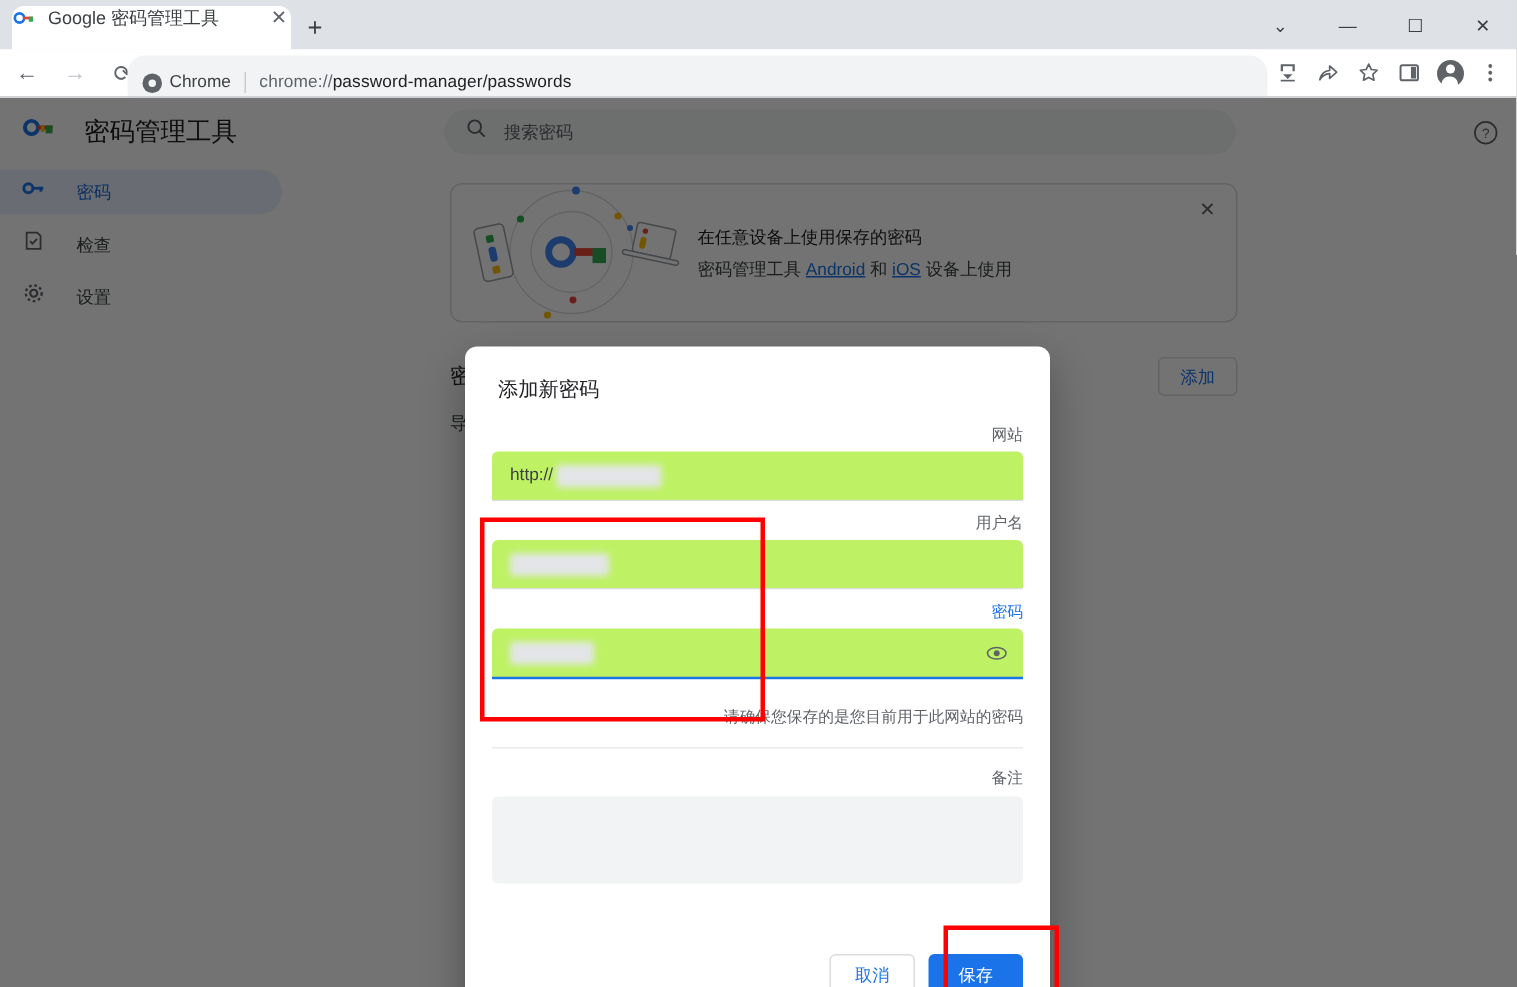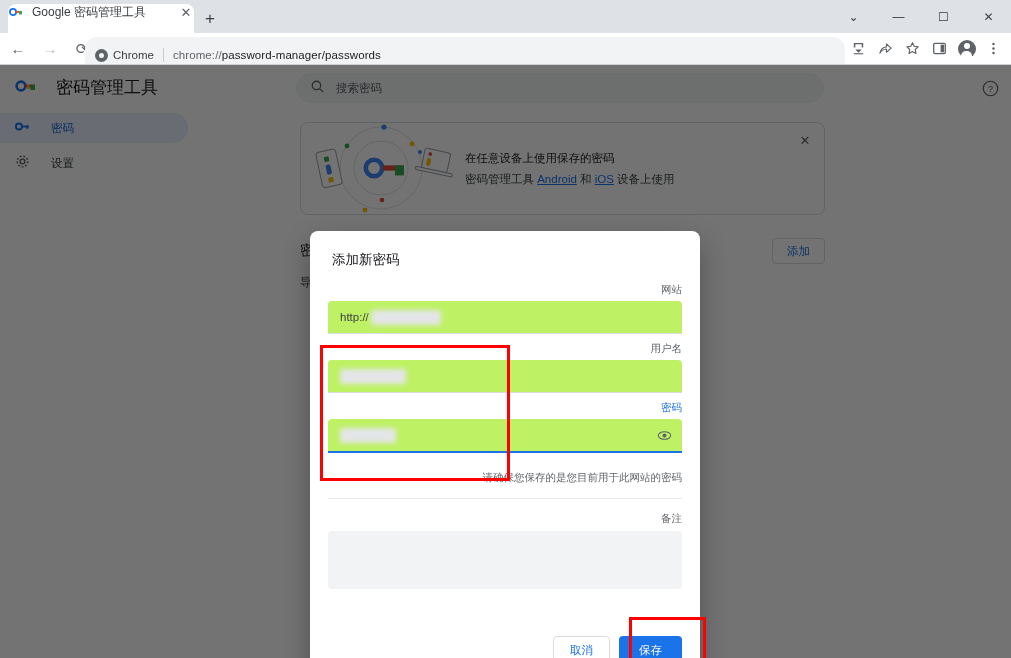--- a/index.html
+++ b/index.html
@@ -323,20 +323,29 @@
     <div class="sidebar">
       <div class="side-item active">
         <span>
           <svg width="17" height="17" viewBox="0 0 18 18">
               <circle cx="5.2" cy="9" r="3.2" fill="none" stroke="#1a73e8" stroke-width="2"></circle>
               <rect x="8.2" y="8" width="7.6" height="2" fill="#1a73e8"></rect>
               <rect x="13" y="8" width="2" height="3.4" fill="#1a73e8"></rect>
             </svg>
         </span>
         <span class="side-label">密码</span>
+      </div>
+      <div class="side-item">
+        <span>
+          <svg width="17" height="17" viewBox="0 0 18 18">
+              <path d="M4 3.2h7.4l2.4 2.4v9.2H4z" fill="none" stroke="#5f6368" stroke-width="1.25"></path>
+              <path d="M6.3 9.3l1.8 1.8 3.3-3.4" fill="none" stroke="#5f6368" stroke-width="1.25"></path>
+            </svg>
+        </span>
+        <span class="side-label">检查</span>
       </div>
       <div class="side-item">
         <span>
           <svg width="17" height="17" viewBox="0 0 18 18">
               <circle cx="9" cy="9" r="2.5" fill="none" stroke="#5f6368" stroke-width="1.5"></circle>
               <circle cx="9" cy="9" r="5.6" fill="none" stroke="#5f6368" stroke-width="1.6" stroke-dasharray="1.9 1.9"></circle>
             </svg>
         </span>
         <span class="side-label">设置</span>
       </div>

